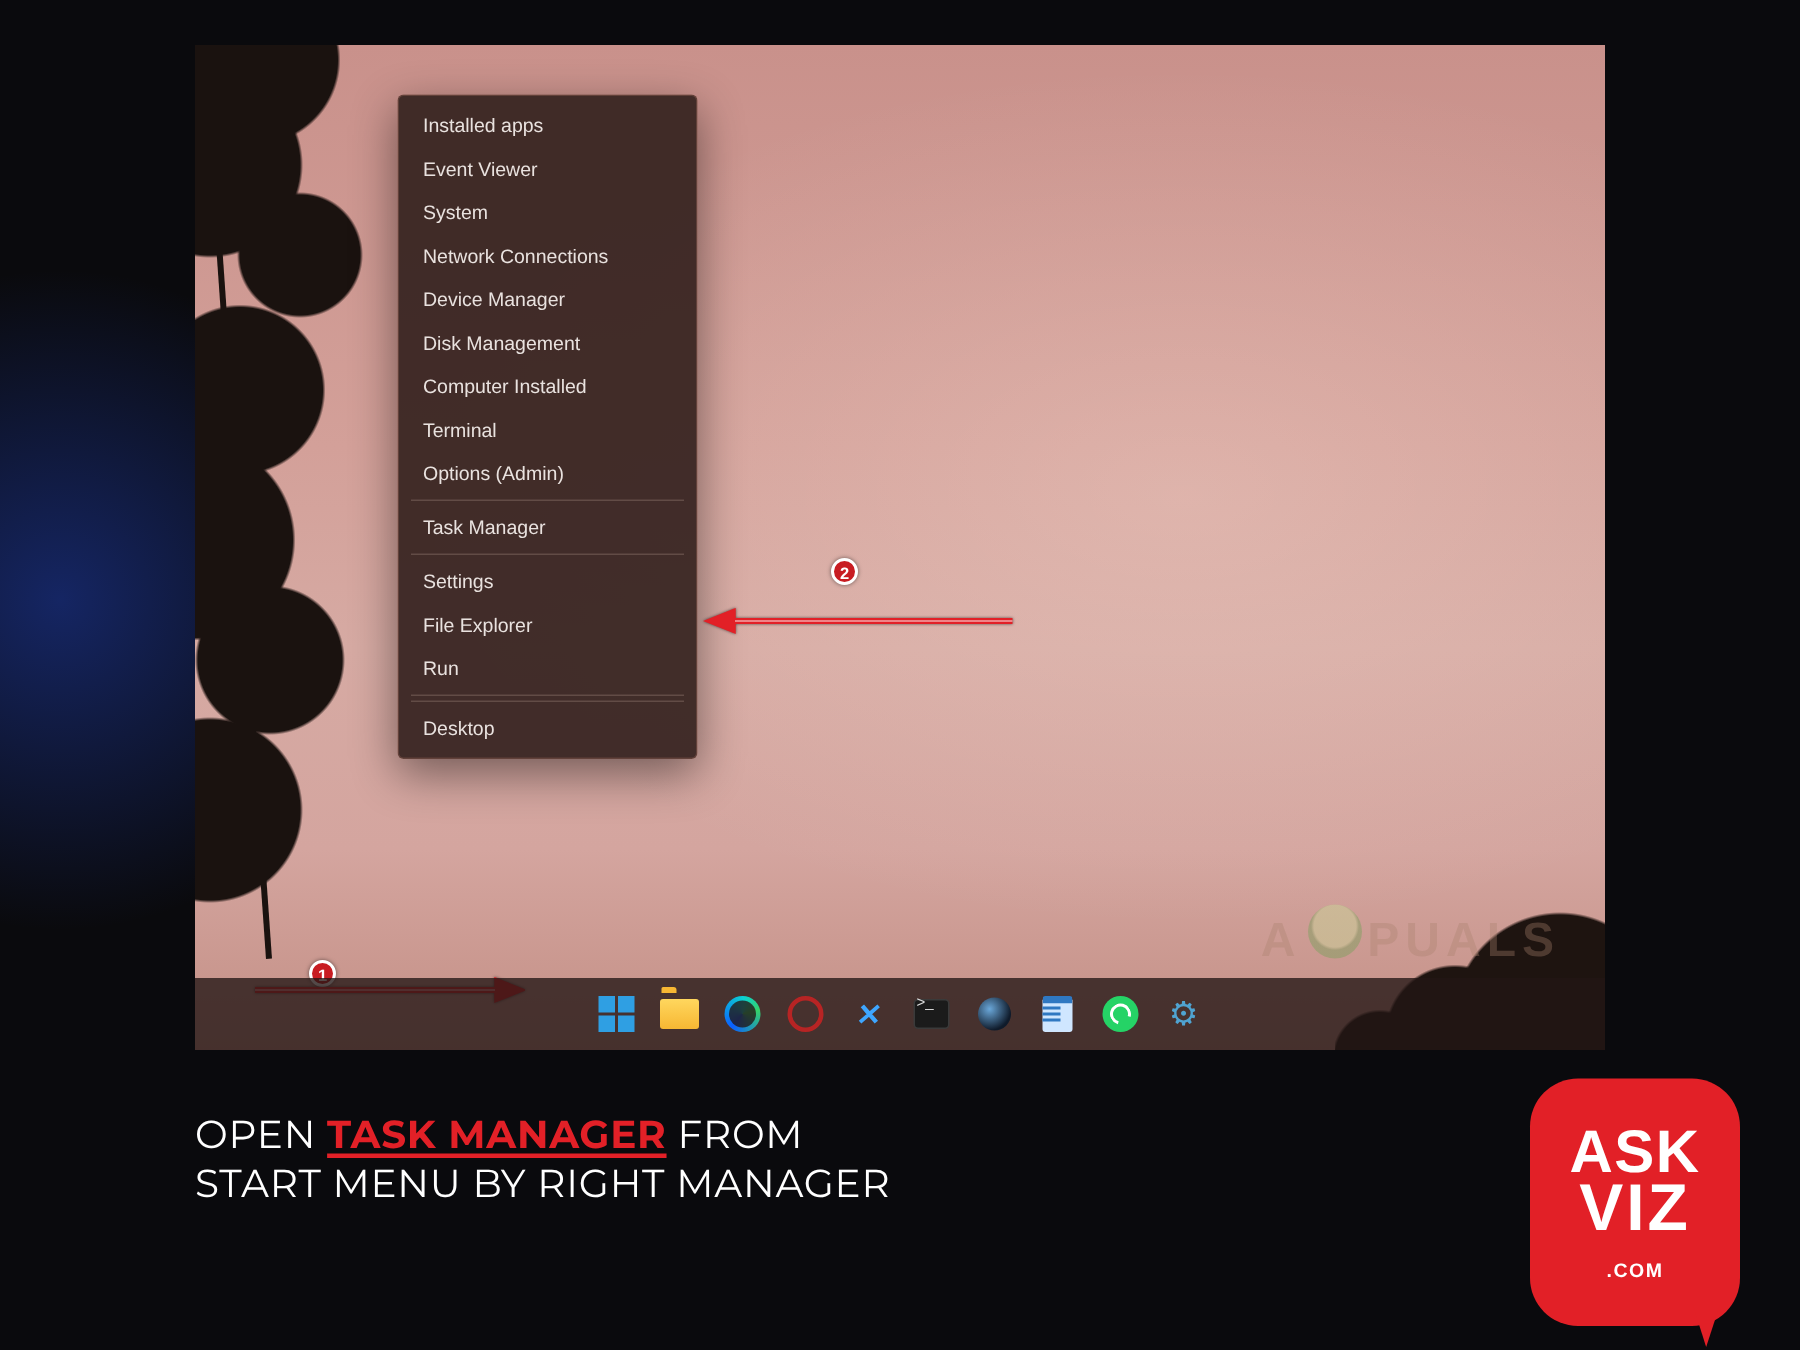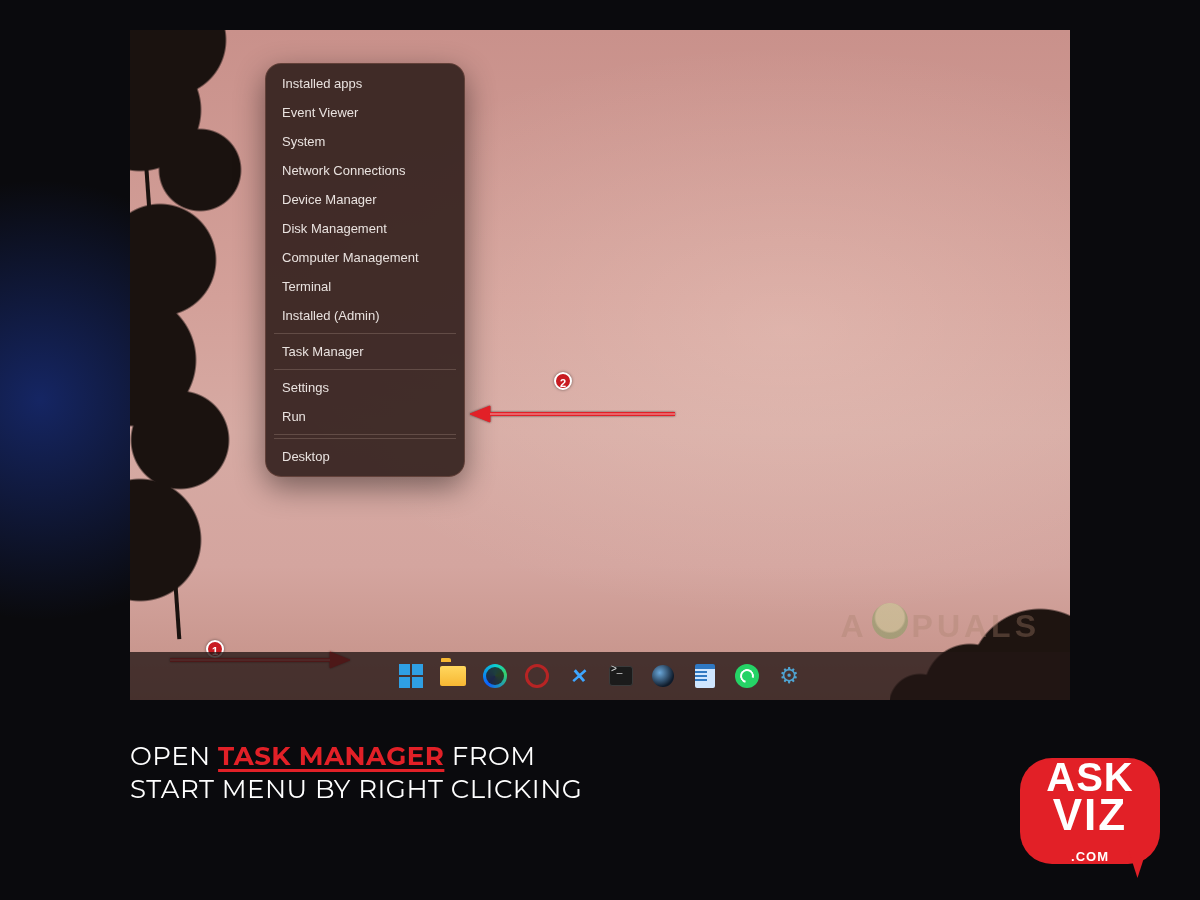--- a/index.html
+++ b/index.html
@@ -64,21 +64,21 @@
     background: radial-gradient(circle at 50% 40%, rgba(200,210,150,0.5) 14px, rgba(120,160,90,0.45) 16px);
     position:relative;
   }
 
   
   .ctxmenu {
     position: absolute; left: 135px; top: 33px;
     width: 200px;
     background: rgba(52,34,30,0.92);
     border: 1px solid rgba(120,80,70,0.6);
-    border-radius: 16px;
+    border-radius: 4px;
     box-shadow: 0 10px 30px rgba(0,0,0,0.45);
     padding: 5px 0;
     color: #e9e2df;
     font-size: 13px;
   }
   .ctxmenu .item {
     padding: 7px 16px;
     white-space: nowrap;
     position: relative;
     cursor: default;
@@ -150,21 +150,21 @@
     position:absolute; left:130px; top:740px; right:240px;
     color:#fff; font-family: Montserrat, "Segoe UI", Arial, sans-serif;
     font-weight:400; font-size:26px; line-height:1.25; letter-spacing:0.5px;
   }
   .caption .hl {
     color:#e22027; font-weight:700; text-decoration:underline; text-decoration-thickness:3px; text-underline-offset:4px;
   }
 
   
   .askviz {
-    position:absolute; right:40px; bottom:36px; width:140px; height:106px;padding-left:26px;
+    position:absolute; right:40px; bottom:16px; width:140px; height:165px;padding-left:26px;
   }
   .askviz .bubble {
     position:absolute; inset:0;
     background:#e22027; border-radius:32px;
   }
   .askviz .tail {
     position:absolute; right:18px; bottom:-14px; width:0;height:0;
     border-left:18px solid transparent;
     border-right:0 solid transparent;
     border-top:28px solid #e22027;
@@ -192,27 +192,28 @@
       <span>A</span><span class="face"></span><span>PUALS</span>
     </div>
 
     <div class="ctxmenu">
       <div class="item">Installed apps</div>
       <div class="item">Event Viewer</div>
       <div class="item">System</div>
       <div class="item">Network Connections</div>
       <div class="item">Device Manager</div>
       <div class="item">Disk Management</div>
-      <div class="item">Computer Management</div>
+      <div class="item">Computer Installed</div>
       <div class="item">Terminal</div>
-      <div class="item">Installed (Admin)</div>
+      <div class="item">Options (Admin)</div>
       <div class="sep"></div>
       <div class="item">Task Manager</div>
       <div class="sep"></div>
       <div class="item">Settings</div>
+      <div class="item">File Explorer</div>
       <div class="item">Run</div>
       <div class="sep"></div>
       <div class="sep"></div>
       <div class="item">Desktop</div>
     </div>
 
     <div class="stepbadge b1">1</div>
     <div class="stepbadge b2">2</div>
 
     <svg class="arrow a1" viewBox="0 0 185 28">
@@ -262,21 +263,21 @@
       </div>
       <div class="tb-icon">
         <div class="i-gear">⚙</div>
       </div>
     </div>
 
   </div>
 
   <div class="caption">
     <span>OPEN </span><span class="hl">TASK MANAGER</span><span> FROM</span><br>
-    <span>START MENU BY RIGHT CLICKING</span>
+    <span>START MENU BY RIGHT MANAGER</span>
   </div>
 
   <div class="askviz">
     <div class="bubble"></div>
     <div class="tail"></div>
     <div class="txt">
       <div class="l1">ASK</div>
       <div class="l2">VIZ</div>
       <div class="l3">.COM</div>
     </div>

